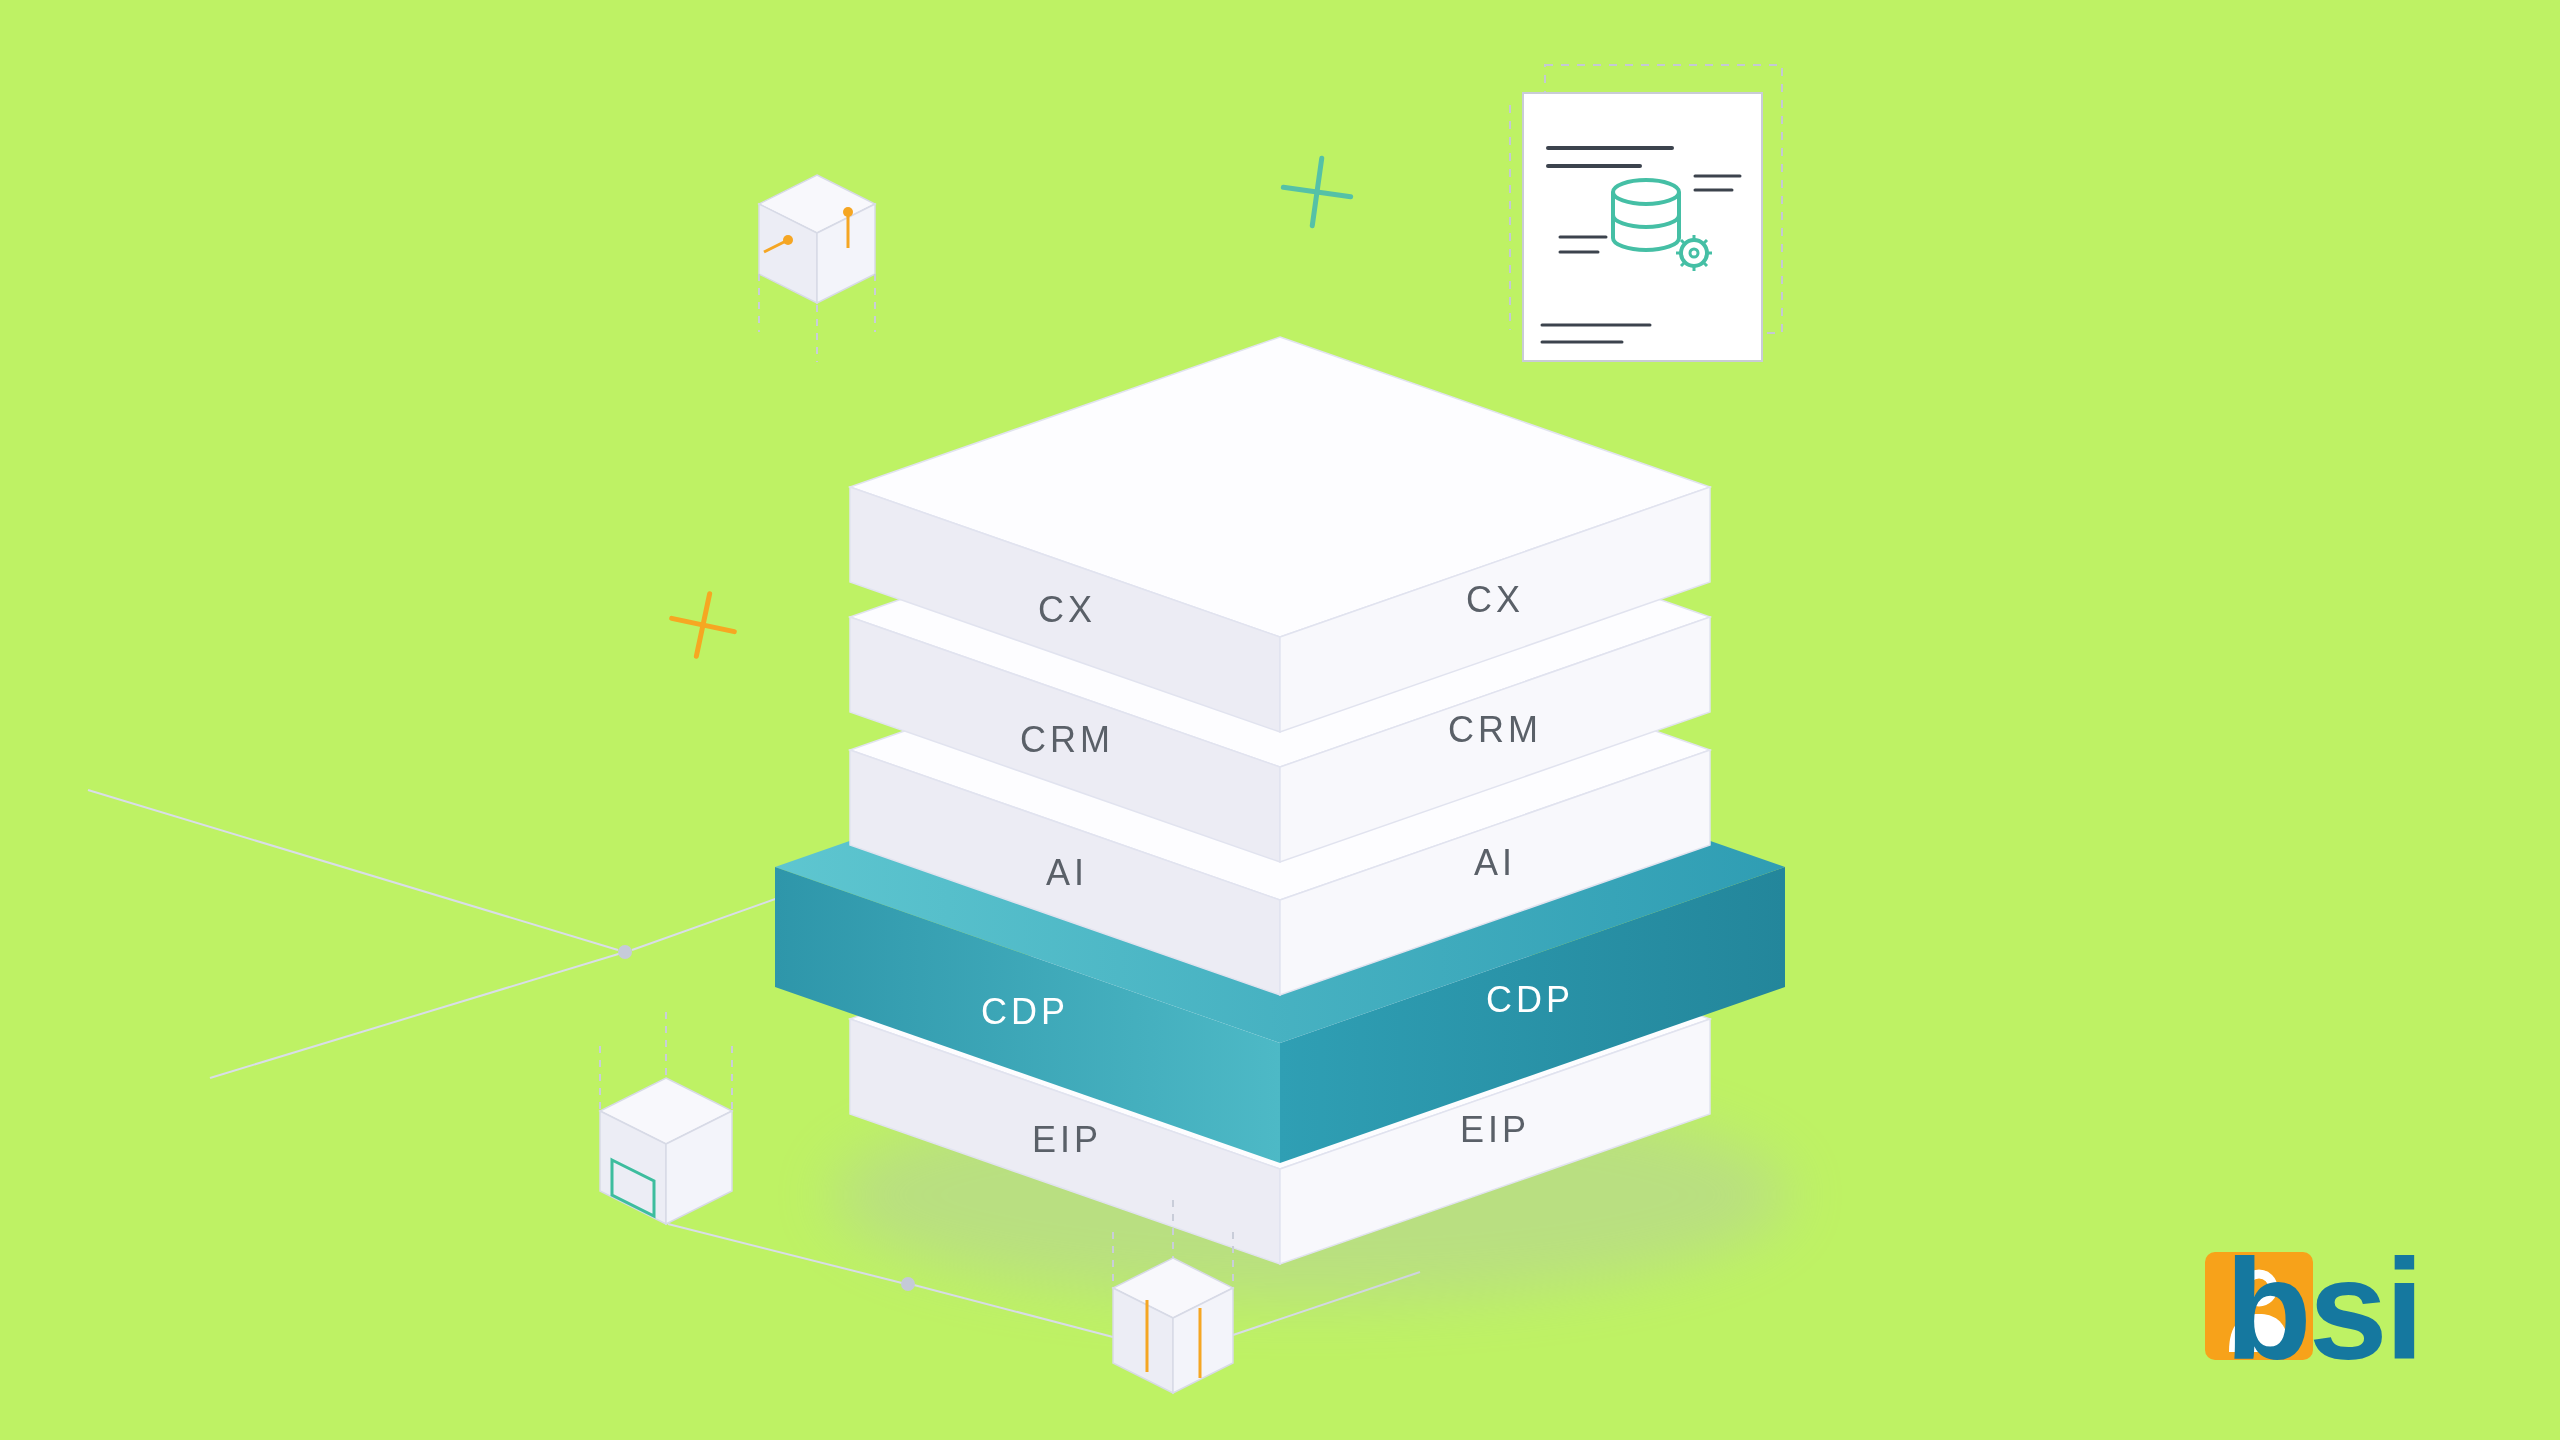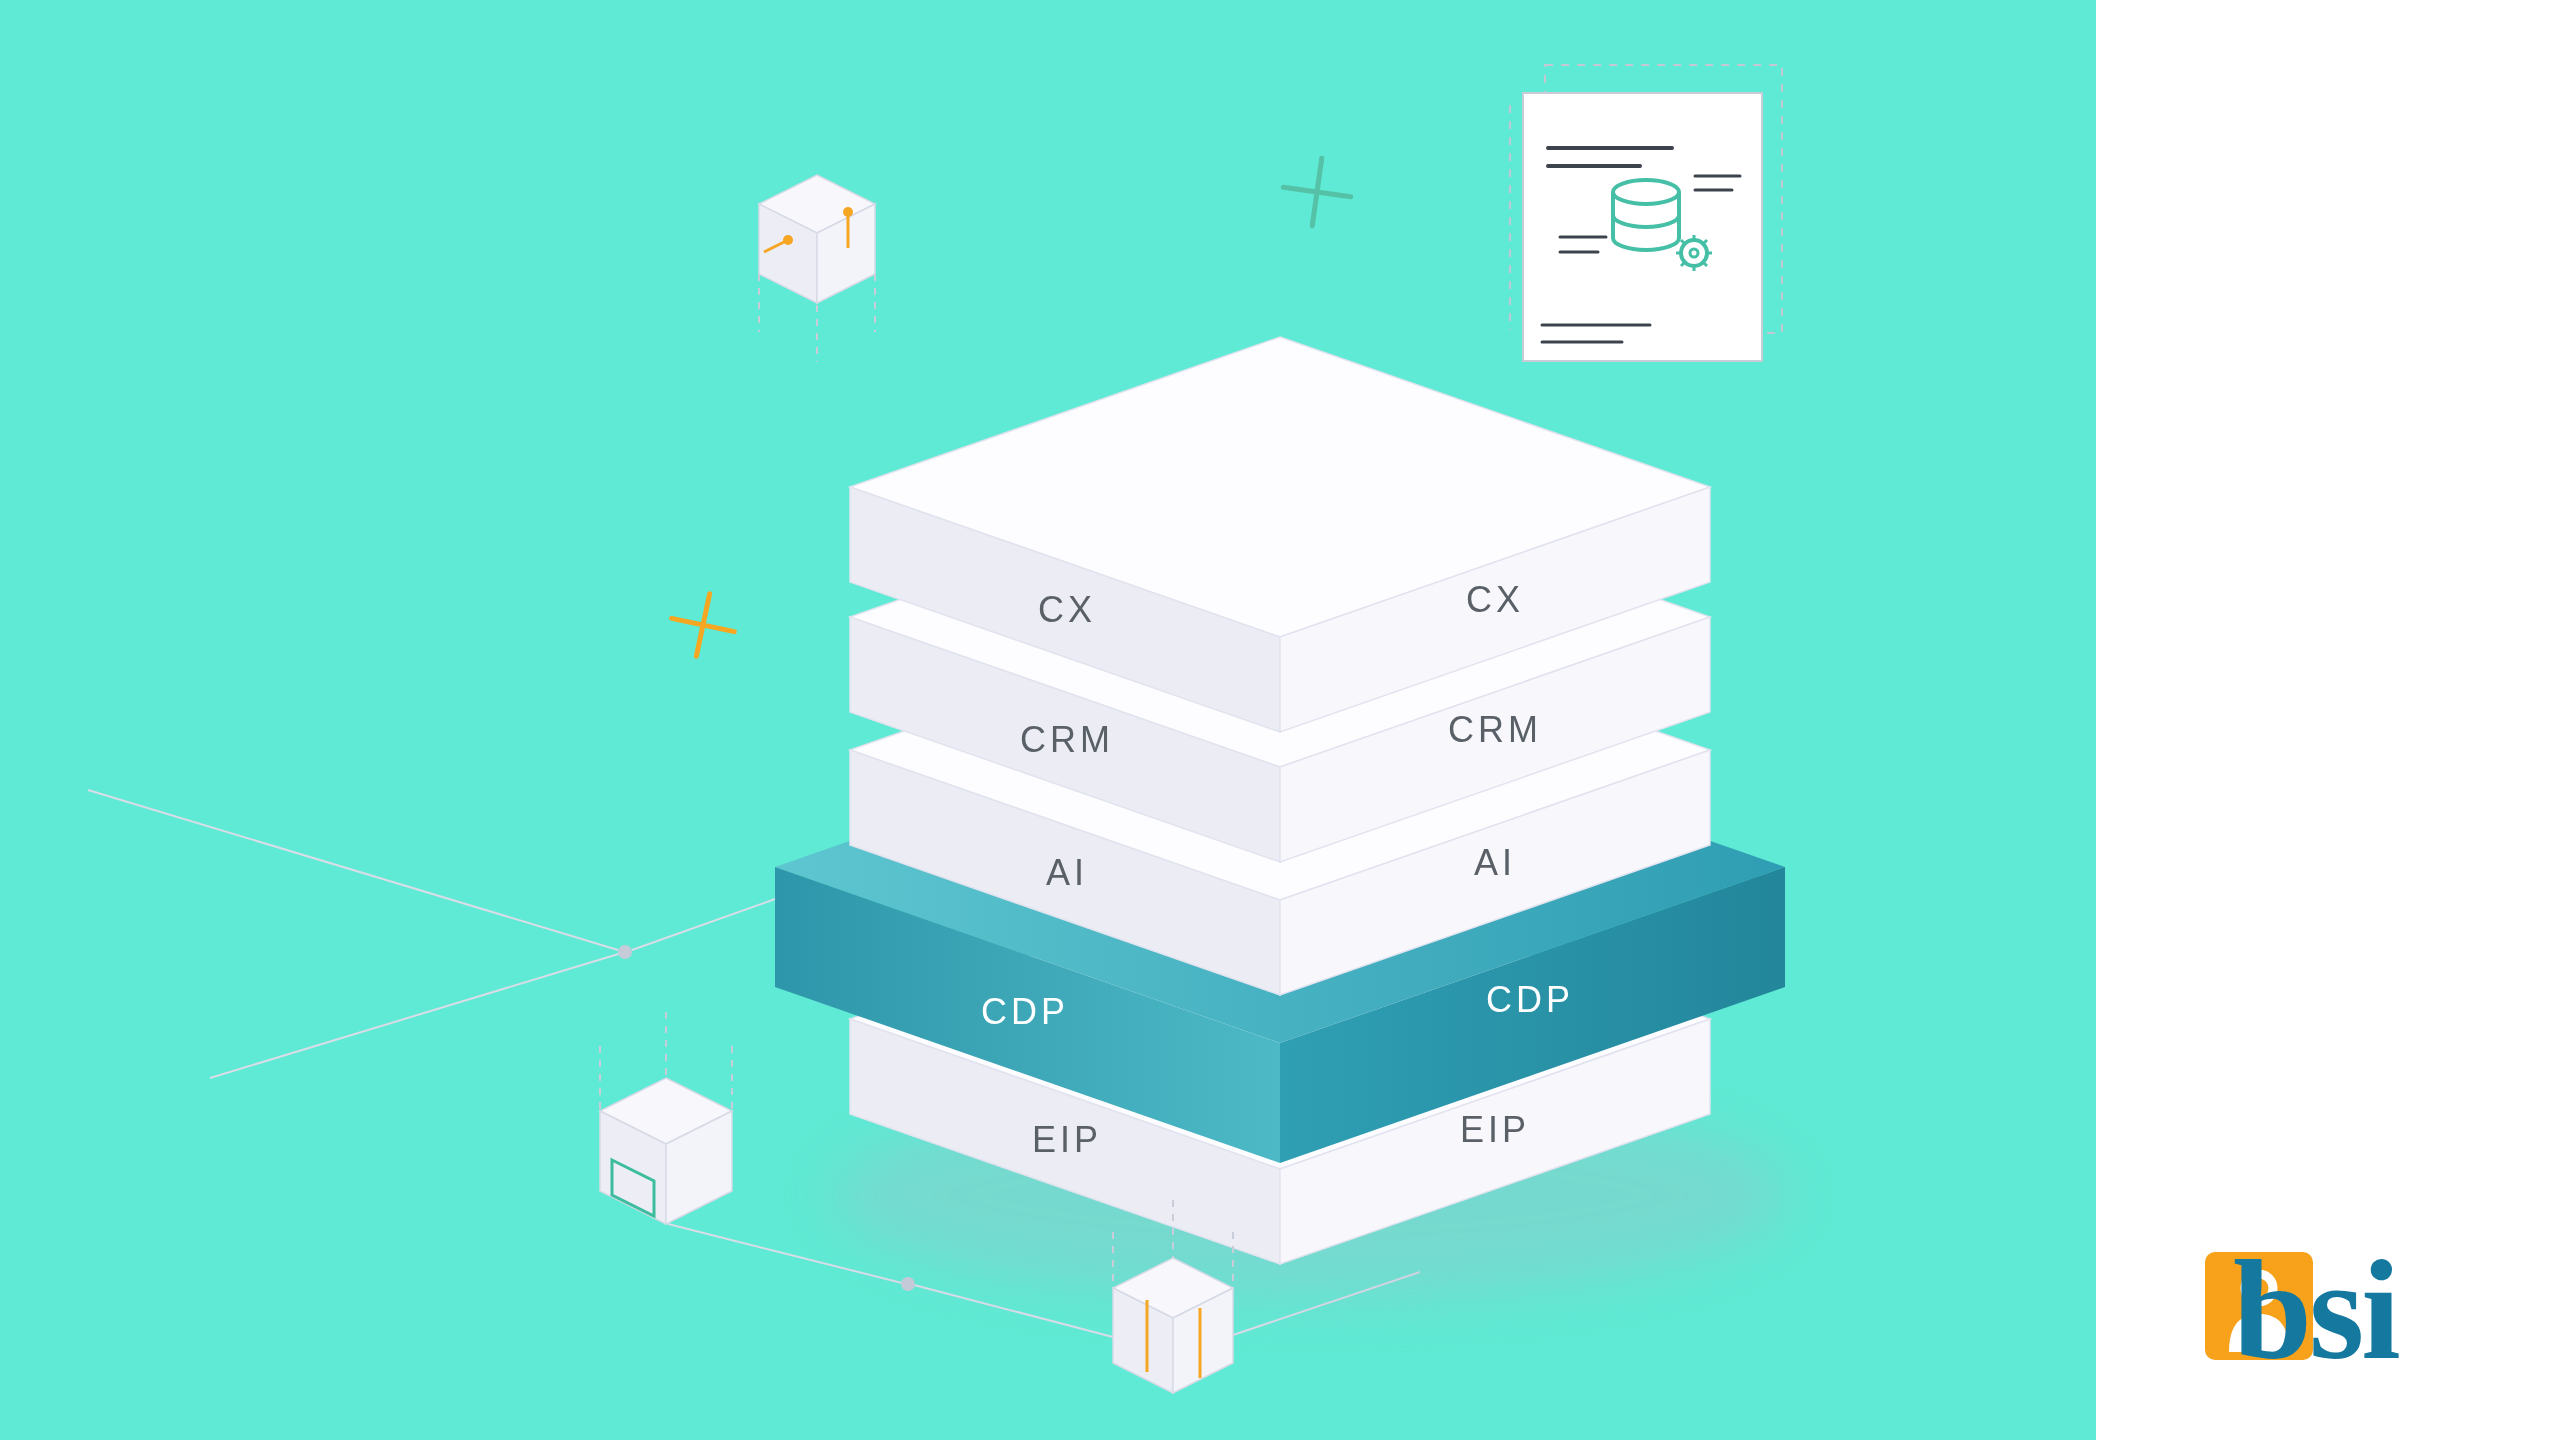--- a/index.html
+++ b/index.html
@@ -1,22 +1,22 @@
 <!DOCTYPE html>
 <html><head>
 <meta charset="utf-8">
 <style>
   html,body{margin:0;padding:0;background:#ffffff;width:2560px;height:1440px;overflow:hidden;}
-  .canvas{position:relative;width:2096px;height:1440px;background:#5eead4;font-family:"Liberation Sans",sans-serif;}
+  .canvas{position:relative;width:2560px;height:1440px;background:#bef264;font-family:"Liberation Sans",sans-serif;}
   svg{position:absolute;left:0;top:0;}
   .layer-label{font-family:"Liberation Sans",sans-serif;font-size:36px;letter-spacing:4px;fill:#5a6068;}
   .layer-label--light{fill:#ffffff;}
   .logo{position:absolute;left:2205px;top:1252px;display:flex;align-items:flex-end;}
   .logo-mark{width:108px;height:108px;flex:0 0 auto;}
-  .logo-text{font-family:Liberation Serif, serif;font-weight:bold;font-size:142px;line-height:104px;color:#15789f;letter-spacing:-3px;margin-left:28px;transform:translateY(6px);}
+  .logo-text{font-family:Liberation Sans, sans-serif;font-weight:bold;font-size:142px;line-height:104px;color:#15789f;letter-spacing:-3px;margin-left:20px;transform:translateY(6px);}
 </style>
 </head>
 <body>
 
 <div class="canvas">
 
 <svg width="2560" height="1440" viewBox="0 0 2560 1440">
   <defs>
     <linearGradient id="cdpTop" x1="0" y1="0" x2="1" y2="0">
       <stop offset="0" stop-color="#5ec6d0"></stop>

